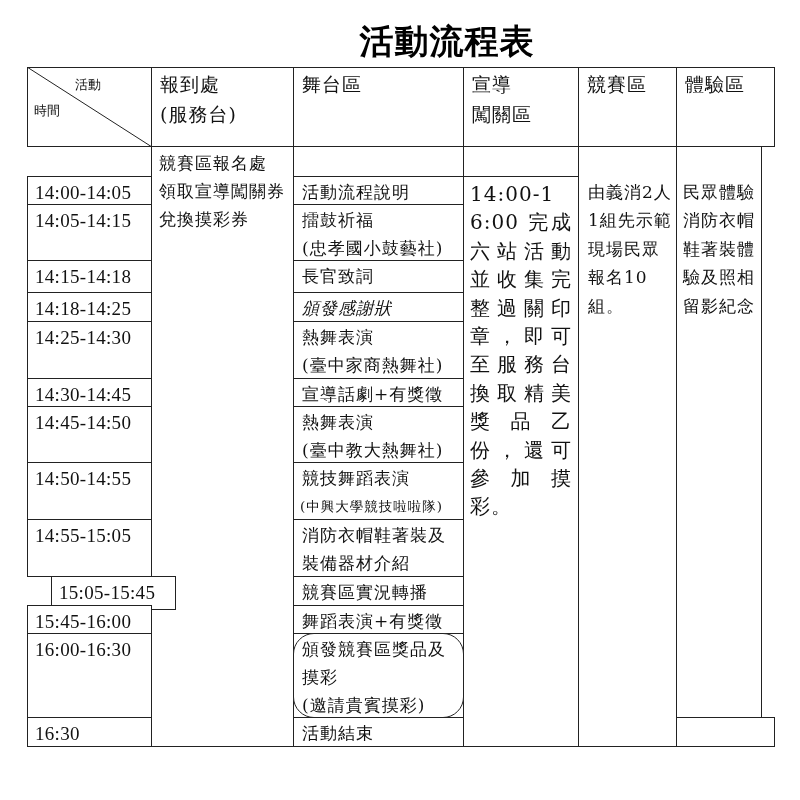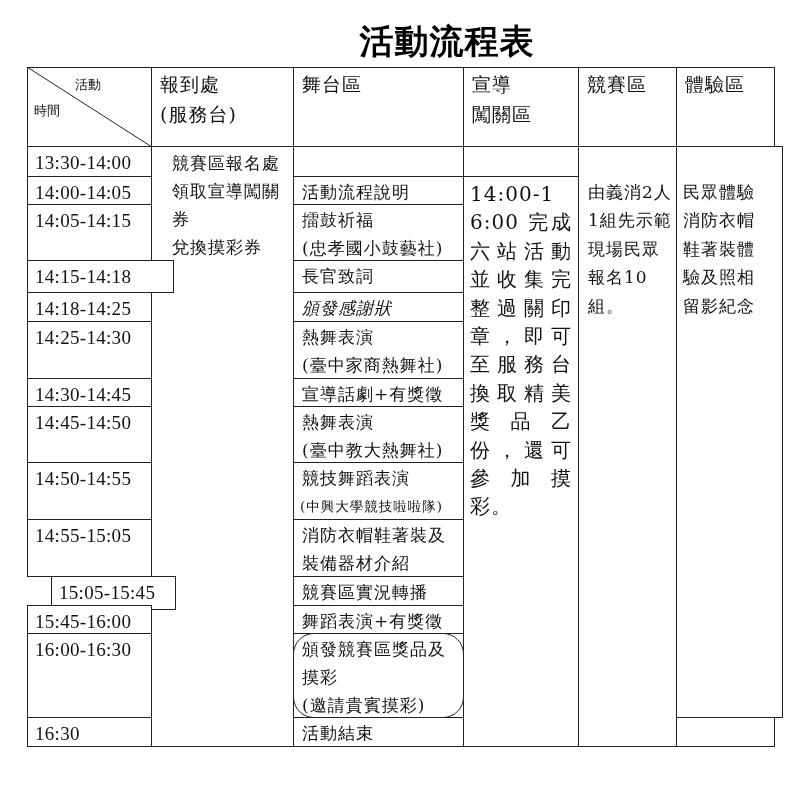--- a/index.html
+++ b/index.html
@@ -4,21 +4,21 @@
 <style>
   html, body { margin: 0; padding: 0; background: #ffffff; }
   body { width: 800px; height: 800px; position: relative; overflow: hidden;
          font-family: "DejaVu Serif", "Liberation Serif", serif; color: #111; }
   .title { position: absolute; left: 0; width: 800px; top: 16px; text-align: center;
            font-family: "DejaVu Sans", "Liberation Sans", sans-serif; font-weight: bold;
            font-size: 34px; letter-spacing: 1px; line-height: 50px; color: #000; padding-left: 47px; }
   .table { position: absolute; left: 0; top: 0; width: 800px; height: 800px; }
   .cell { position: absolute; box-sizing: border-box; border: 1px solid #222;
           background: #fff; overflow: hidden; }
-  .txt { position: absolute; left: 20px; top: 3px; right: 3px;
+  .txt { position: absolute; left: 7px; top: 3px; right: 3px;
          font-size: 17px; line-height: 28px; white-space: pre-line; letter-spacing: 1px; }
   .hdr { font-size: 19px; line-height: 30px; left: 8px; top: 1px; }
   .time { font-family: "Liberation Serif", "DejaVu Serif", serif; font-size: 19px;
           letter-spacing: 0.3px; left: 7px; top: 3px; line-height: 26px; }
   .small { font-size: 13.5px; }
   .diag-top { position: absolute; right: 50px; top: 8px; font-size: 13px; }
   .diag-bot { position: absolute; left: 6px; top: 34px; font-size: 13px; }
   .block { text-align: justify; text-align-last: left; }
 </style>
 </head>
@@ -64,51 +64,48 @@
       <span>14:00-16:00
 完成六站活動並收集完整過關印章，即可至服務台換取精美獎品乙份，還可參加摸彩。</span>
     </div>
   </div>
   <div class="cell" style="left:578px;top:146px;width:99px;height:601px;">
     <div class="txt" style="top:31px;left:9px;line-height:28.4px;">由義消2人
 1組先示範
 現場民眾
 報名10組。</div>
   </div>
-  <div class="cell" style="left:676px;top:146px;width:107px;height:572px;padding-left:27px;">
+  <div class="cell" style="left:676px;top:146px;width:86px;height:572px;padding-left:27px;">
     <div class="txt" style="top:31px;left:6px;line-height:28.4px;">民眾體驗
 消防衣帽
 鞋著裝體
 驗及照相
 留影紀念</div>
   </div>
   <div class="cell" style="left:676px;top:717px;width:99px;height:30px;"></div>
-<div class="cell" style="left: 27px; top: 146px; width: 125px; height: 31px;">
-      <div class="txt time">13:30-14:00</div>
-    </div>
     <div class="cell" style="left: 293px; top: 146px; width: 171px; height: 31px;">
       <div class="txt" style="left: 8px; top: 1px;"></div>
       <div class="txt small" style="left: 6px; top: 29px;"></div>
     </div>
     <div class="cell" style="left: 27px; top: 176px; width: 125px; height: 29px;">
       <div class="txt time">14:00-14:05</div>
     </div>
     <div class="cell" style="left: 293px; top: 176px; width: 171px; height: 29px;">
       <div class="txt" style="left: 8px; top: 1px;">活動流程說明</div>
       <div class="txt small" style="left: 6px; top: 29px;"></div>
     </div>
     <div class="cell" style="left: 27px; top: 204px; width: 125px; height: 57px;">
       <div class="txt time">14:05-14:15</div>
     </div>
     <div class="cell" style="left: 293px; top: 204px; width: 171px; height: 57px;">
       <div class="txt" style="left: 8px; top: 1px;">擂鼓祈福
 (忠孝國小鼓藝社)</div>
       <div class="txt small" style="left: 6px; top: 29px;"></div>
     </div>
-    <div class="cell" style="left: 27px; top: 260px; width: 147px; height: 33px;">
+    <div class="cell" style="left: 27px; top: 260px; width: 125px; height: 33px;">
       <div class="txt time">14:15-14:18</div>
     </div>
     <div class="cell" style="left: 293px; top: 260px; width: 171px; height: 33px;">
       <div class="txt" style="left: 8px; top: 1px;">長官致詞</div>
       <div class="txt small" style="left: 6px; top: 29px;"></div>
     </div>
     <div class="cell" style="left: 27px; top: 292px; width: 125px; height: 30px;">
       <div class="txt time">14:18-14:25</div>
     </div>
     <div class="cell" style="left: 293px; top: 292px; width: 171px; height: 30px;">

